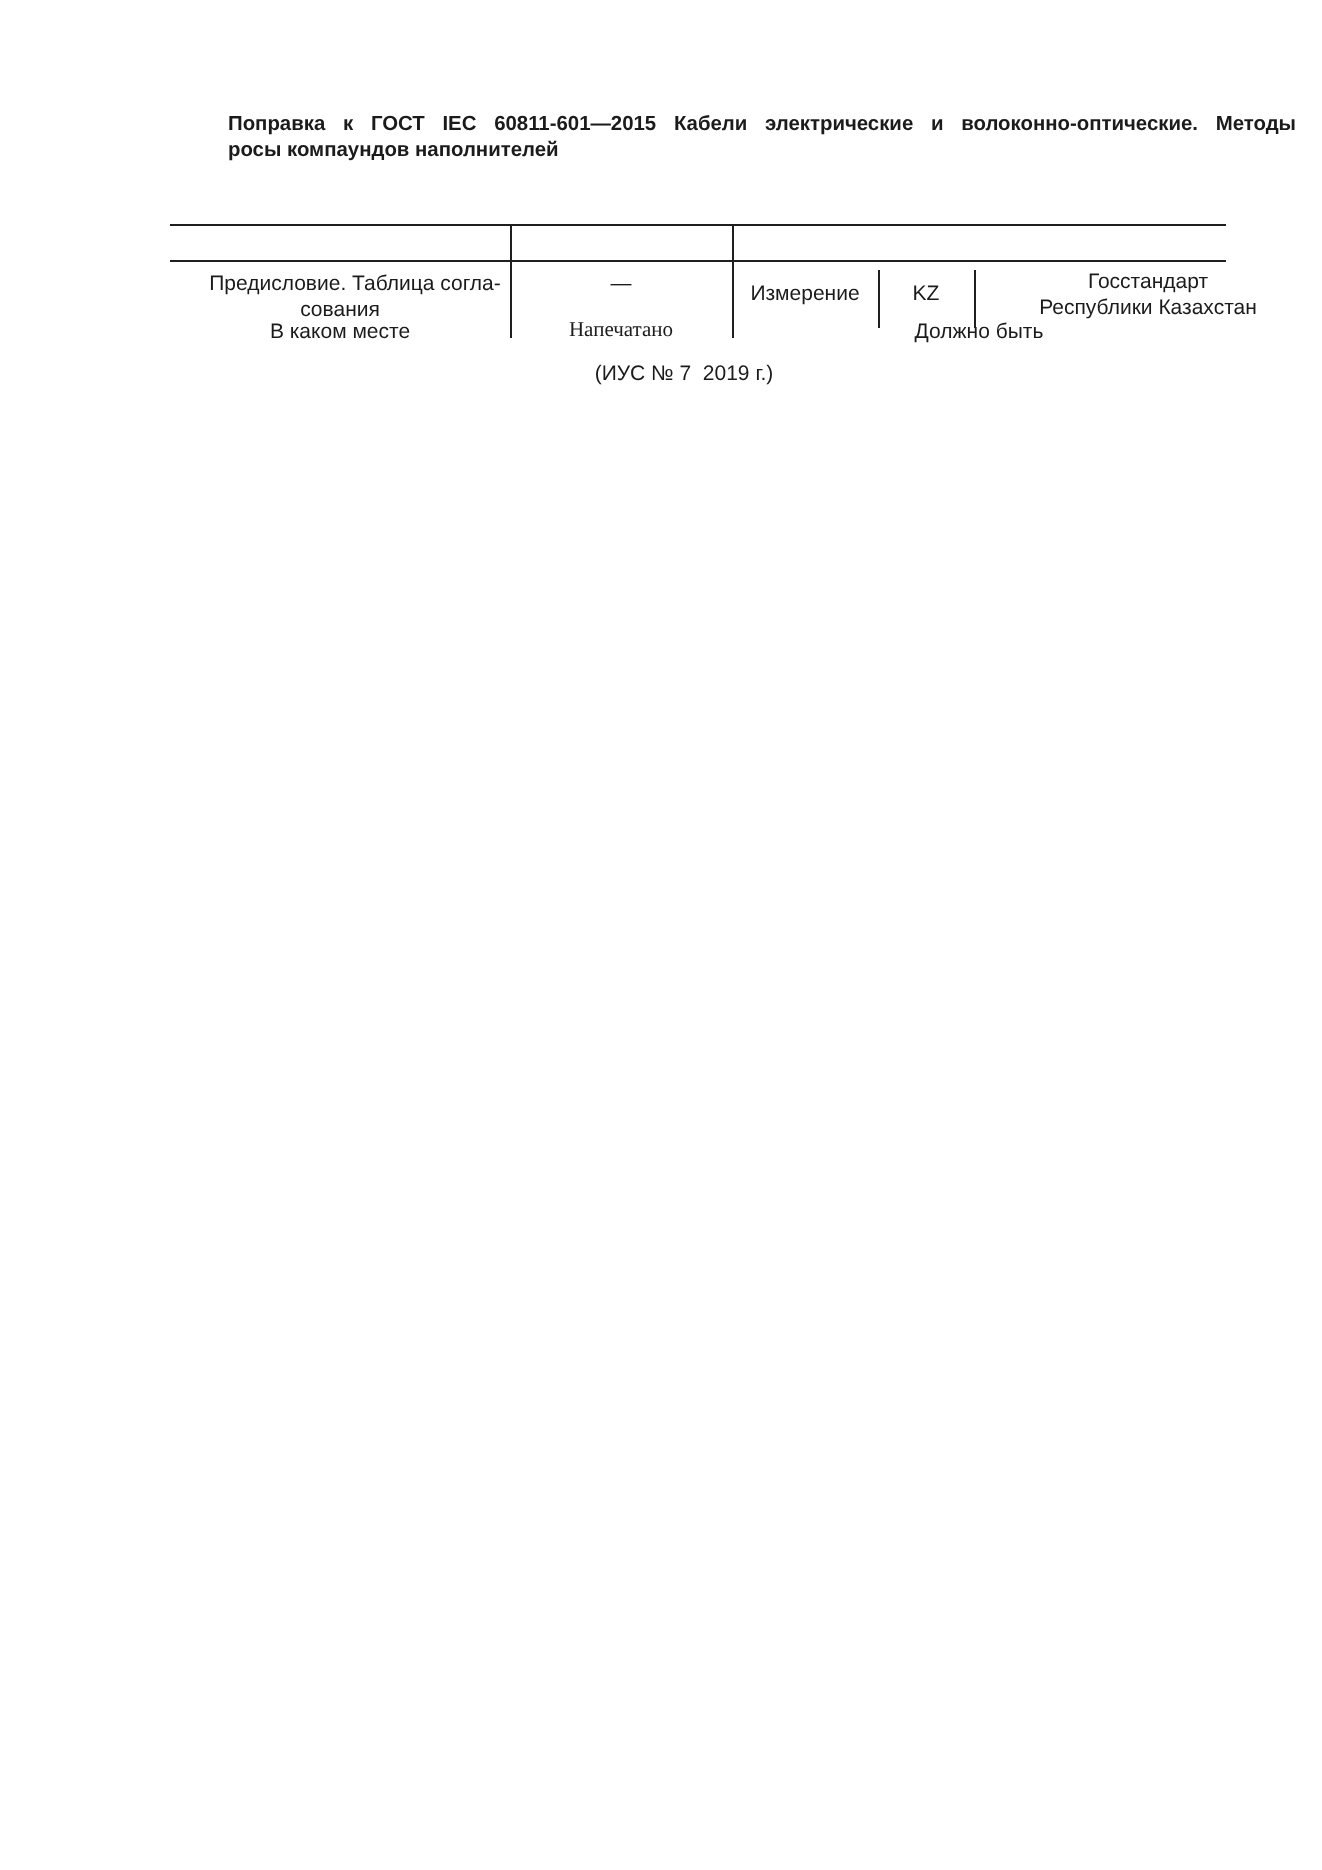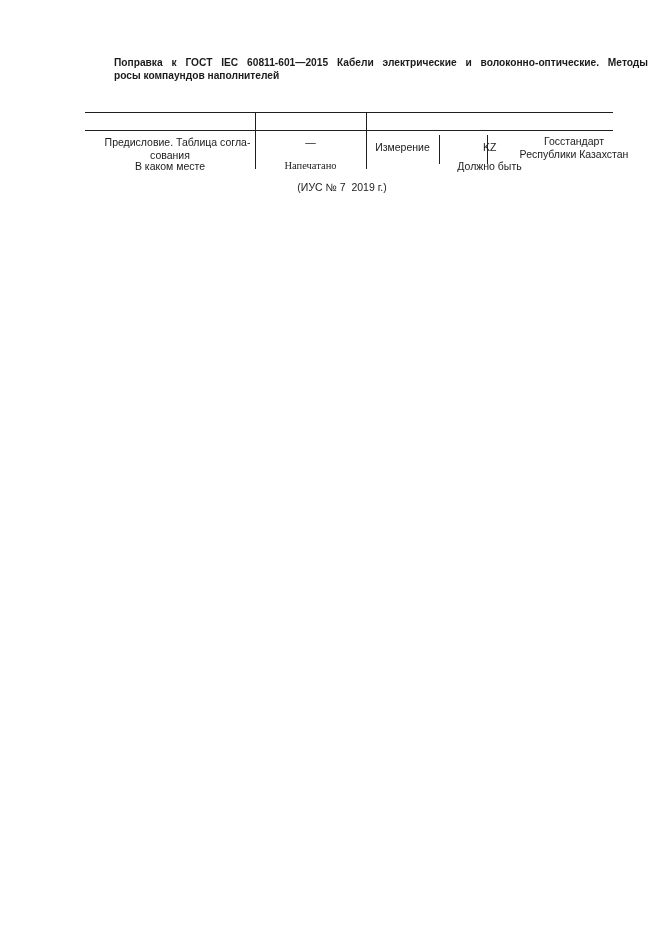--- a/index.html
+++ b/index.html
@@ -72,22 +72,21 @@
   .cell-country {
     left: 366px;
     top: 141px;
     width: 73px;
     text-align: center;
   }
   .cell-code {
     left: 439px;
     top: 141px;
     width: 48px;
-    text-align: left;
-    margin-left: 44px;
+    text-align: center;
   }
   .cell-authority {
     left: 511px;
     top: 135px;
     width: 126px;
     text-align: center;
     white-space: pre-line;
   }
   
   .note {

